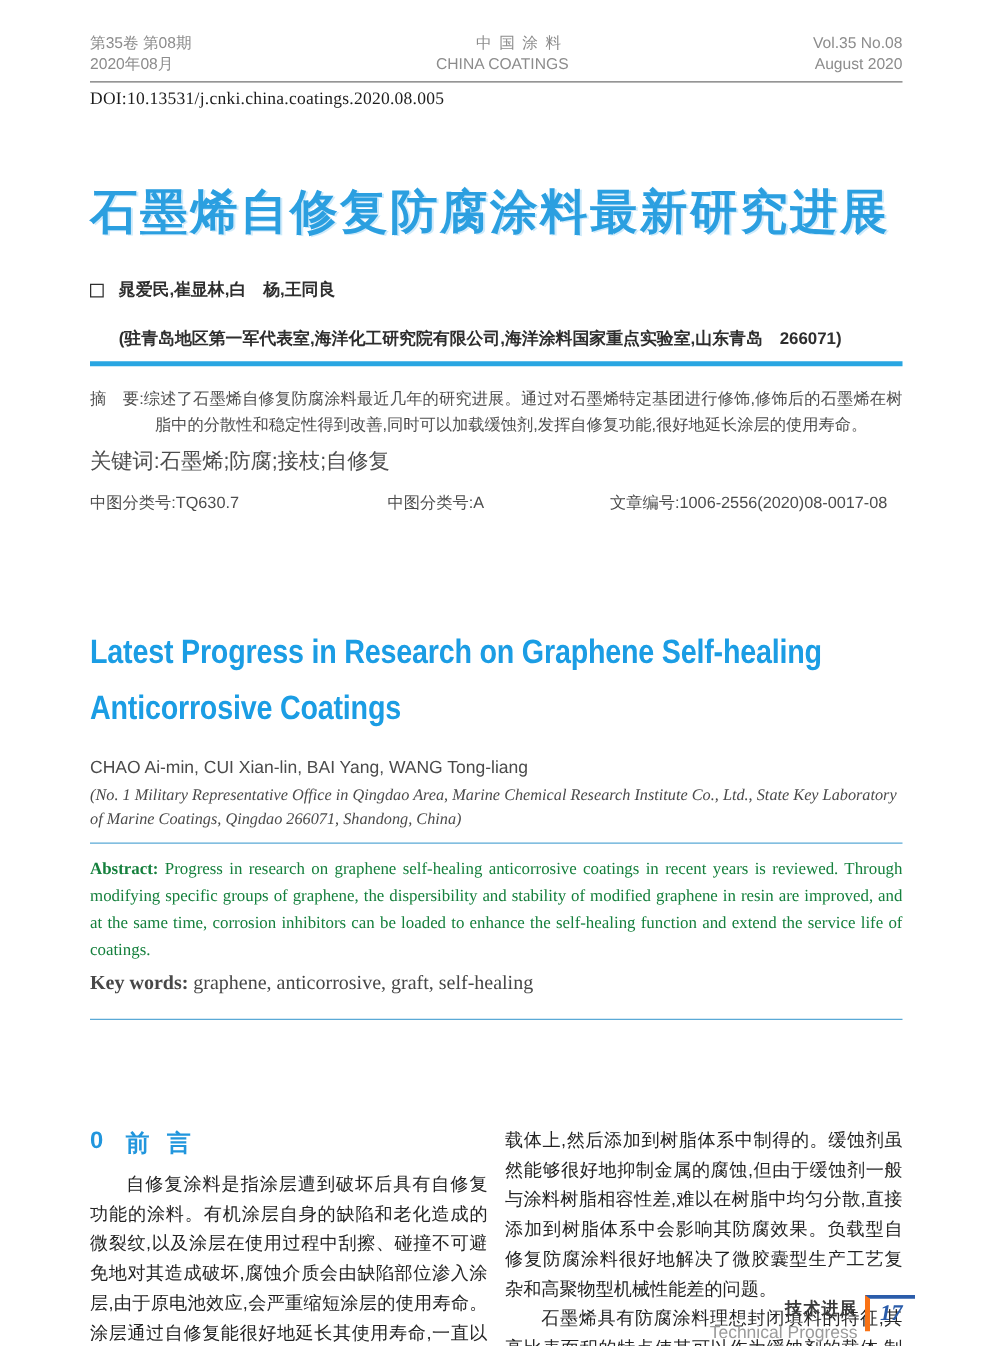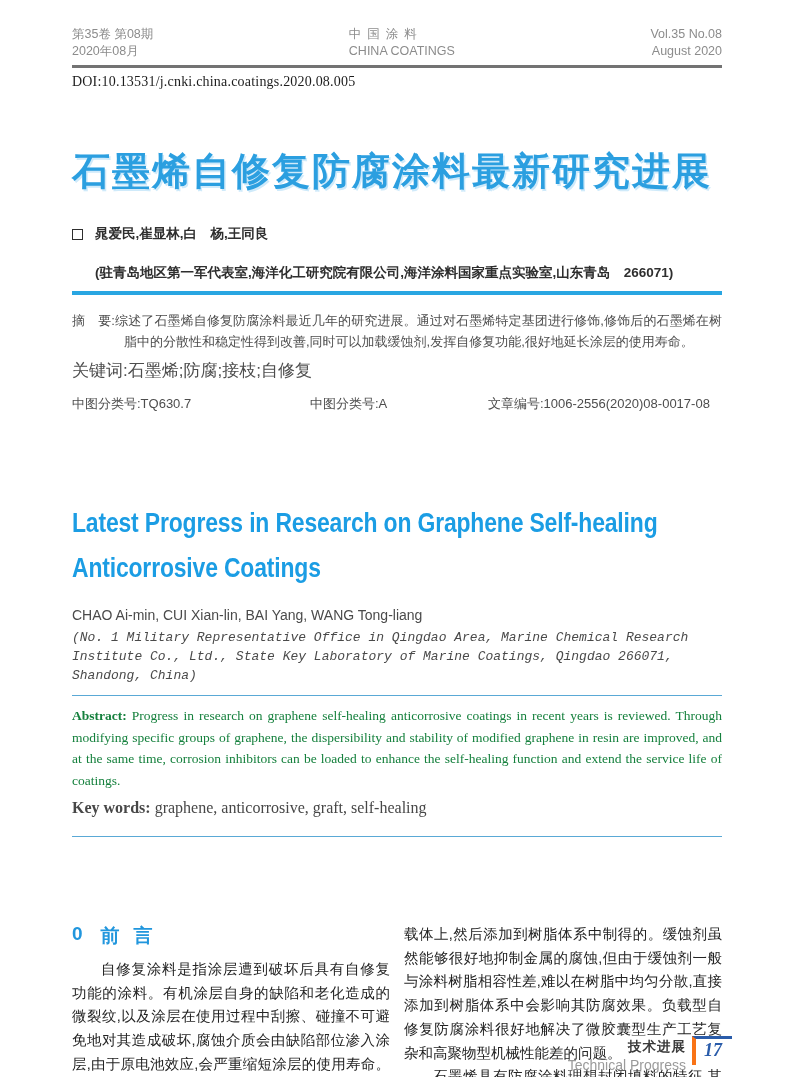--- a/index.html
+++ b/index.html
@@ -15,27 +15,27 @@
   }
   .content { padding: 0 72px; }
 
   
   .journal-header {
     display: flex;
     justify-content: space-between;
     align-items: flex-start;
     margin-top: 26px;
     padding-bottom: 5px;
-    border-bottom: 3px solid #737373;
+    border-bottom: 1px solid #737373;
     color: #8c8c8c;
     font-size: 12.5px;
     line-height: 17px;
   }
   .jh-left { text-align: left; }
-  .jh-center { text-align: left; }
+  .jh-center { text-align: right; }
   .jh-center .cn { letter-spacing: 6px; }
   .jh-right { text-align: right; }
   .doi-line {
     margin-top: 6px;
     font-family: "Liberation Serif", "DejaVu Serif", serif;
     font-size: 14px;
     color: #1c1c1c;
     letter-spacing: 0.2px;
   }
 
@@ -110,21 +110,21 @@
     color: #1b9de4;
     letter-spacing: -0.2px;
   }
   .en-authors {
     margin-top: 16px;
     font-size: 14px;
     color: #4a4a4a;
   }
   .en-affiliation {
     margin-top: 5px;
-    font-family: Liberation Mono, monospace;
+    font-family: Liberation Serif, serif;
     font-style: italic;
     font-size: 13px;
     line-height: 19px;
     color: #4a4a4a;
   }
   .rule-thin { margin-top: 10px; height: 1px; background: #5aa9d6; }
 
   .en-abstract {
     padding: 9px 0 8px 0;
     font-family: "Liberation Serif", "DejaVu Serif", serif;

